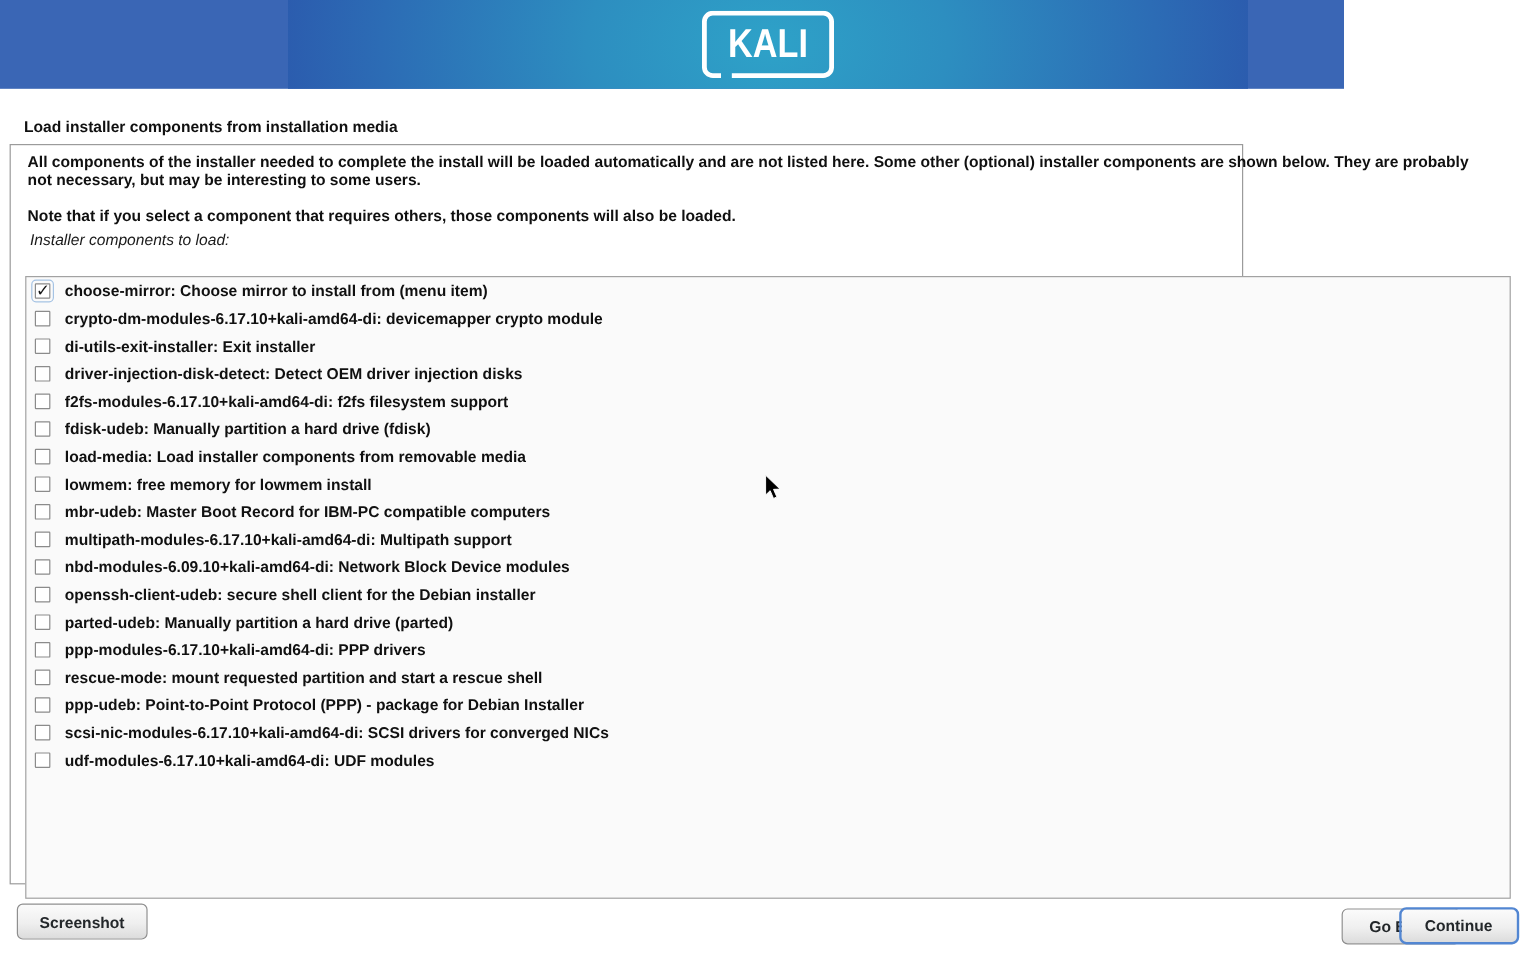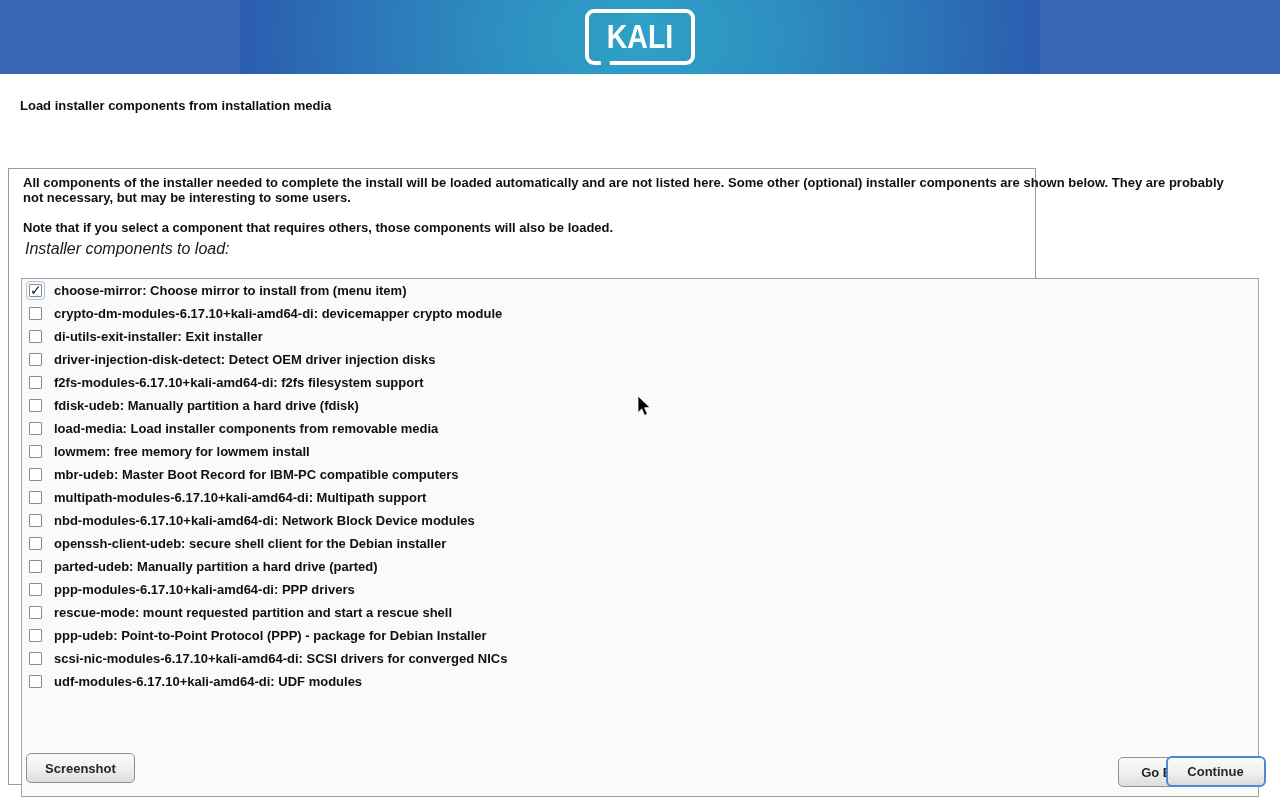--- a/index.html
+++ b/index.html
@@ -6,21 +6,21 @@
   body{
     width:1280px;height:800px;overflow:hidden;position:relative;
     background:#ffffff;
     font-family:"Liberation Sans","DejaVu Sans",sans-serif;
     -webkit-font-smoothing:antialiased;
   }
   .screen{position:absolute;inset:0;width:1280px;height:800px;}
 
   
   .banner{
-    position:absolute;left:0;top:0;width:1280px;height:74px;
+    position:absolute;left:0;top:0;width:1120px;height:74px;
     background:#3a66b5;
   }
   .banner-center{
     position:absolute;left:240px;top:0;width:800px;height:74px;
     background:radial-gradient(ellipse 430px 300px at 50% 50%,
       #2ea2c8 0%, #2d8ec0 35%, #2c6cb5 75%, #2b57ac 100%);
   }
   .logo{
     position:absolute;left:585px;top:9px;width:110px;height:56px;
   }
@@ -35,33 +35,33 @@
 
   
   .page-title{
     position:absolute;left:20px;top:98px;
     font-size:13px;font-weight:bold;color:#101010;
   }
 
   
   .outer-box{
     position:absolute;left:8px;top:120px;width:1028px;height:617px;
-    border:1px solid #9b9b9b;background:#ffffff;box-sizing:border-box;margin-top:48px;
+    border:1px solid #9b9b9b;background:#ffffff;box-sizing:border-box;
   }
   .intro-text{
     position:absolute;left:14px;top:6px;width:1214px;
     font-size:13px;font-weight:bold;color:#101010;line-height:15px;
   }
   .note-text{
     position:absolute;left:14px;top:51px;width:1214px;
     font-size:13px;font-weight:bold;color:#101010;line-height:15px;
   }
   .list-label{
     position:absolute;left:16px;top:71px;
-    font-size:16px;font-style:italic;font-weight:normal;color:#1a1a1a;
+    font-size:13px;font-style:italic;font-weight:normal;color:#1a1a1a;
   }
 
   
   .list-box{
     position:absolute;left:12px;top:109px;width:1238px;height:519px;
     border:1px solid #a2a2a2;background:#fafafa;box-sizing:border-box;
     overflow:hidden;
   }
   .row{
     height:23px;display:flex;align-items:center;padding-left:7px;
@@ -83,21 +83,21 @@
 
   
   .btn{
     position:absolute;height:30px;box-sizing:border-box;
     display:flex;align-items:center;justify-content:center;
     border:1px solid #8f8f8f;border-radius:5px;
     background:linear-gradient(to bottom,#fbfbfb 0%,#efefef 55%,#dcdcdc 100%);
     font-size:13px;font-weight:bold;color:#23272a;
     padding:0 18px;cursor:default;
   }
-  .btn-screenshot{left:14px;top:753px;min-width:99px;margin-left:12px;}
+  .btn-screenshot{left:14px;top:753px;min-width:99px;}
   .btn-goback{left:1118px;top:757px;min-width:99px;}
   .btn-continue{
     left:1166px;top:756px;min-width:100px;height:31px;
     border:2px solid #5286d2;border-radius:6px;padding-left:17px;
   }
 
   
   .cursor{position:absolute;left:637px;top:396px;pointer-events:none;}
 </style>
 </head>
@@ -168,21 +168,21 @@
       <span class="row-label">mbr-udeb: Master Boot Record for IBM-PC compatible computers</span>
     </div>
 
     <div class="row">
       <span class="checkbox"></span>
       <span class="row-label">multipath-modules-6.17.10+kali-amd64-di: Multipath support</span>
     </div>
 
     <div class="row">
       <span class="checkbox"></span>
-      <span class="row-label">nbd-modules-6.17.10+kali-amd64-di: Network Block Device modules</span>
+      <span class="row-label">nbd-modules-6.09.10+kali-amd64-di: Network Block Device modules</span>
     </div>
 
 
     <div class="row">
       <span class="checkbox"></span>
       <span class="row-label">openssh-client-udeb: secure shell client for the Debian installer</span>
     </div>
 
     <div class="row">
       <span class="checkbox"></span>

